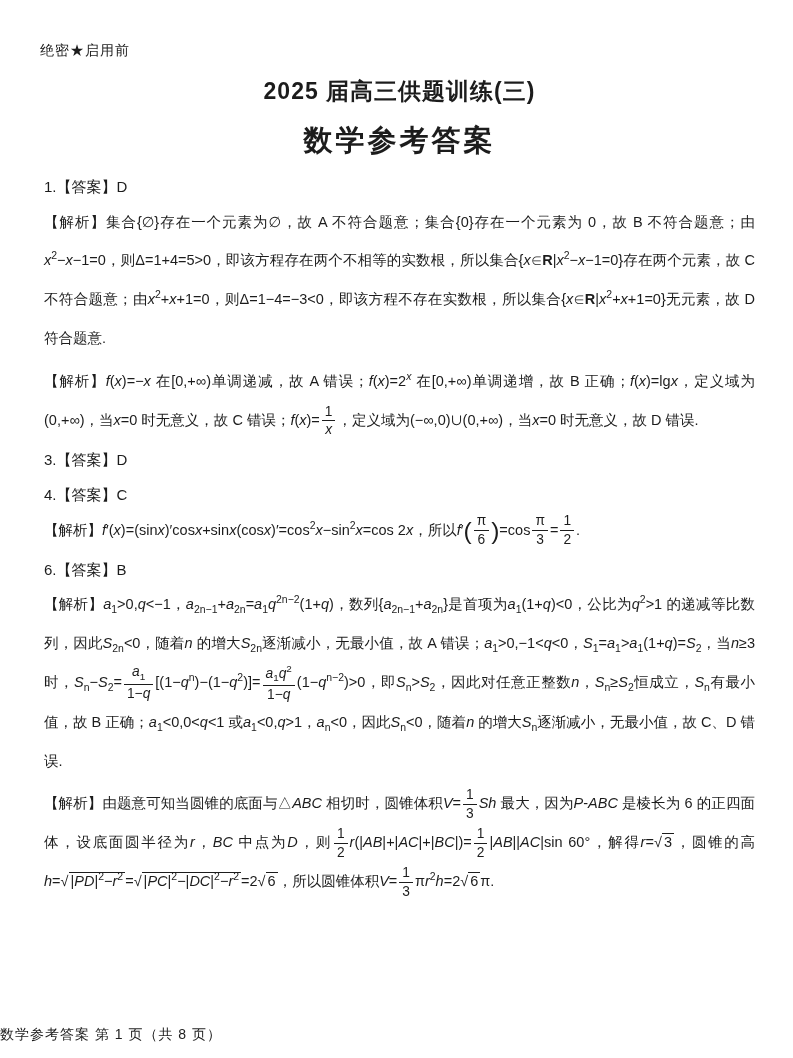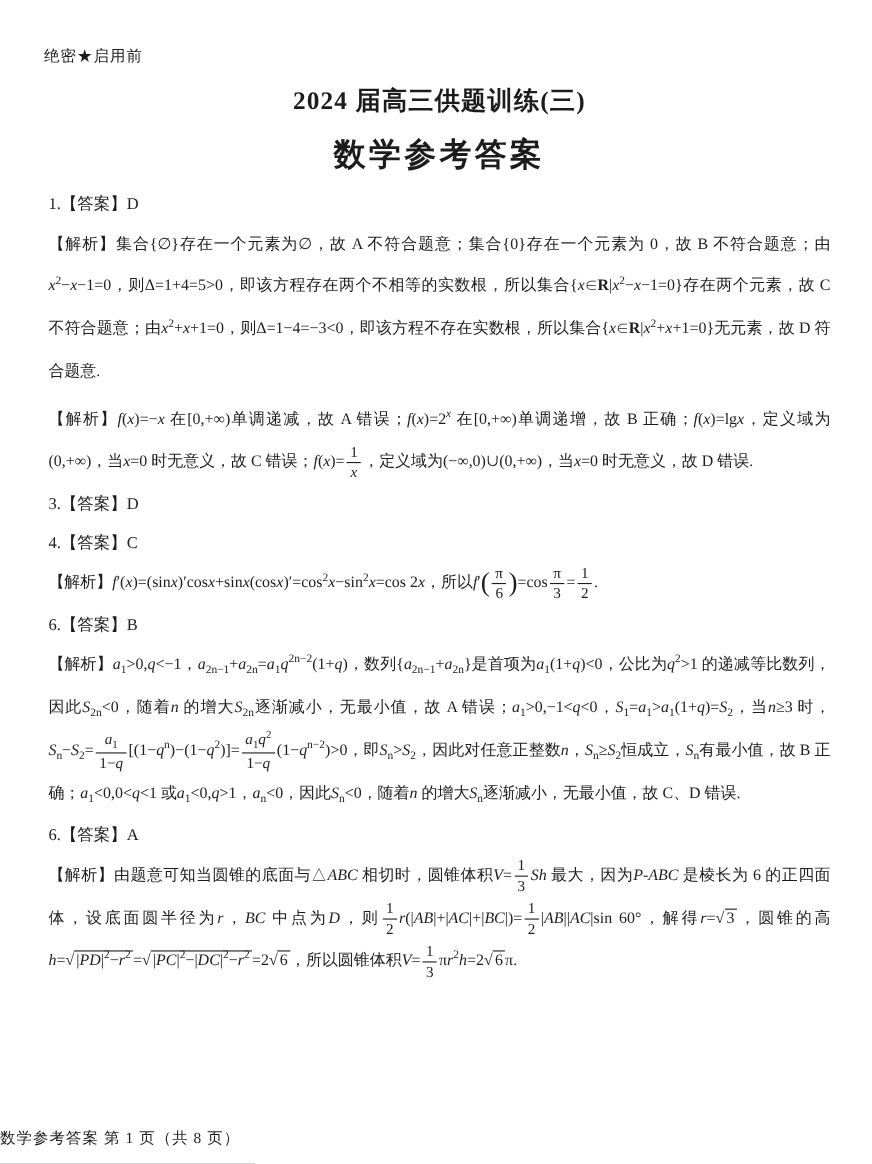--- a/index.html
+++ b/index.html
@@ -3,21 +3,21 @@
 <meta charset="utf-8">
 <title>数学参考答案</title>
 <style>
   html,body{margin:0;padding:0;background:#888;}
   .page{
     position:relative;
     width:793px;height:1058px;
     margin:0 auto;
     background:#ffffff;
     color:#1c1c1c;
-    font-family:Liberation Serif, serif;
+    font-family:Liberation Sans, sans-serif;
     box-sizing:border-box;
     padding:42px 34px 0 40px;
     overflow:hidden;
   }
   .classification{
     font-size:14px;
     letter-spacing:1px;
   }
   h1.exam-title{
     margin:16px 0 0 0;
@@ -73,21 +73,21 @@
     letter-spacing:1px;
   }
 </style>
 </head>
 <body>
 
 <div class="page">
 
   <div class="classification">绝密★启用前</div>
 
-  <h1 class="exam-title">2024 届高三供题训练(三)</h1>
+  <h1 class="exam-title">2025 届高三供题训练(三)</h1>
   <h2 class="answers-title">数学参考答案</h2>
 
   <section class="qa">
     <p class="ansline">1.【答案】D</p>
     <p class="exp">【解析】集合{∅}存在一个元素为∅，故 A 不符合题意；集合{0}存在一个元素为 0，故 B 不符合题意；由<i>x</i><sup>2</sup>−<i>x</i>−1=0，则Δ=1+4=5&gt;0，即该方程存在两个不相等的实数根，所以集合{<i>x</i>∈<b>R</b>|<i>x</i><sup>2</sup>−<i>x</i>−1=0}存在两个元素，故 C 不符合题意；由<i>x</i><sup>2</sup>+<i>x</i>+1=0，则Δ=1−4=−3&lt;0，即该方程不存在实数根，所以集合{<i>x</i>∈<b>R</b>|<i>x</i><sup>2</sup>+<i>x</i>+1=0}无元素，故 D 符合题意.</p>
   </section>
 
   <section class="qa">
     <p class="exp">【解析】<i>f</i>(<i>x</i>)=−<i>x</i> 在[0,+∞)单调递减，故 A 错误；<i>f</i>(<i>x</i>)=2<sup><i>x</i></sup> 在[0,+∞)单调递增，故 B 正确；<i>f</i>(<i>x</i>)=lg<i>x</i>，定义域为(0,+∞)，当<i>x</i>=0 时无意义，故 C 错误；<i>f</i>(<i>x</i>)=<span class="frac"><span class="num">1</span><span class="den"><i>x</i></span></span>，定义域为(−∞,0)∪(0,+∞)，当<i>x</i>=0 时无意义，故 D 错误.</p>
   </section>
@@ -100,19 +100,18 @@
     <p class="ansline">4.【答案】C</p>
     <p class="exp">【解析】<i>f</i>′(<i>x</i>)=(sin<i>x</i>)′cos<i>x</i>+sin<i>x</i>(cos<i>x</i>)′=cos<sup>2</sup><i>x</i>−sin<sup>2</sup><i>x</i>=cos 2<i>x</i>，所以<i>f</i>′<span class="bigp">(</span><span class="frac"><span class="num">π</span><span class="den">6</span></span><span class="bigp">)</span>=cos<span class="frac"><span class="num">π</span><span class="den">3</span></span>=<span class="frac"><span class="num">1</span><span class="den">2</span></span>.</p>
   </section>
 
   <section class="qa">
     <p class="ansline">6.【答案】B</p>
     <p class="exp">【解析】<i>a</i><sub>1</sub>&gt;0,<i>q</i>&lt;−1，<i>a</i><sub>2n−1</sub>+<i>a</i><sub>2n</sub>=<i>a</i><sub>1</sub><i>q</i><sup>2n−2</sup>(1+<i>q</i>)，数列{<i>a</i><sub>2n−1</sub>+<i>a</i><sub>2n</sub>}是首项为<i>a</i><sub>1</sub>(1+<i>q</i>)&lt;0，公比为<i>q</i><sup>2</sup>&gt;1 的递减等比数列，因此<i>S</i><sub>2n</sub>&lt;0，随着<i>n</i> 的增大<i>S</i><sub>2n</sub>逐渐减小，无最小值，故 A 错误；<i>a</i><sub>1</sub>&gt;0,−1&lt;<i>q</i>&lt;0，<i>S</i><sub>1</sub>=<i>a</i><sub>1</sub>&gt;<i>a</i><sub>1</sub>(1+<i>q</i>)=<i>S</i><sub>2</sub>，当<i>n</i>≥3 时，<i>S</i><sub>n</sub>−<i>S</i><sub>2</sub>=<span class="frac"><span class="num"><i>a</i><sub>1</sub></span><span class="den">1−<i>q</i></span></span>[(1−<i>q</i><sup>n</sup>)−(1−<i>q</i><sup>2</sup>)]=<span class="frac"><span class="num"><i>a</i><sub>1</sub><i>q</i><sup>2</sup></span><span class="den">1−<i>q</i></span></span>(1−<i>q</i><sup>n−2</sup>)&gt;0，即<i>S</i><sub>n</sub>&gt;<i>S</i><sub>2</sub>，因此对任意正整数<i>n</i>，<i>S</i><sub>n</sub>≥<i>S</i><sub>2</sub>恒成立，<i>S</i><sub>n</sub>有最小值，故 B 正确；<i>a</i><sub>1</sub>&lt;0,0&lt;<i>q</i>&lt;1 或<i>a</i><sub>1</sub>&lt;0,<i>q</i>&gt;1，<i>a</i><sub>n</sub>&lt;0，因此<i>S</i><sub>n</sub>&lt;0，随着<i>n</i> 的增大<i>S</i><sub>n</sub>逐渐减小，无最小值，故 C、D 错误.</p>
   </section>
 
   <section class="qa">
-    <p class="ansline">6.【答案】A</p>
     <p class="exp">【解析】由题意可知当圆锥的底面与△<i>ABC</i> 相切时，圆锥体积<i>V</i>=<span class="frac"><span class="num">1</span><span class="den">3</span></span><i>Sh</i> 最大，因为<i>P</i>-<i>ABC</i> 是棱长为 6 的正四面体，设底面圆半径为<i>r</i>，<i>BC</i> 中点为<i>D</i>，则<span class="frac"><span class="num">1</span><span class="den">2</span></span><i>r</i>(|<i>AB</i>|+|<i>AC</i>|+|<i>BC</i>|)=<span class="frac"><span class="num">1</span><span class="den">2</span></span>|<i>AB</i>||<i>AC</i>|sin 60°，解得<i>r</i>=<span class="sqrt"><span class="rad">3</span></span>，圆锥的高 <i>h</i>=<span class="sqrt"><span class="rad">|<i>PD</i>|<sup>2</sup>−<i>r</i><sup>2</sup></span></span>=<span class="sqrt"><span class="rad">|<i>PC</i>|<sup>2</sup>−|<i>DC</i>|<sup>2</sup>−<i>r</i><sup>2</sup></span></span>=2<span class="sqrt"><span class="rad">6</span></span>，所以圆锥体积<i>V</i>=<span class="frac"><span class="num">1</span><span class="den">3</span></span>π<i>r</i><sup>2</sup><i>h</i>=2<span class="sqrt"><span class="rad">6</span></span>π.</p>
   </section>
 
   <div class="footer">数学参考答案 第 1 页（共 8 页）</div>
 
 </div>
 
 </body></html>

